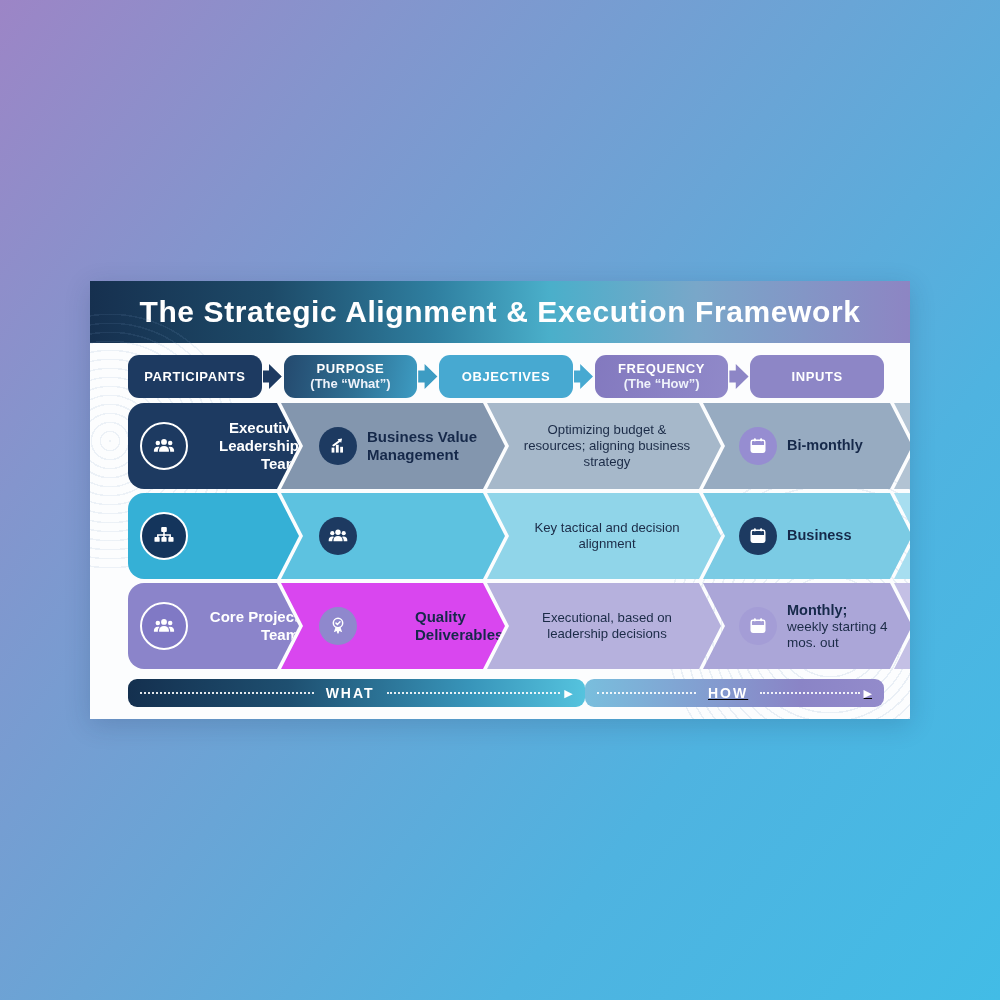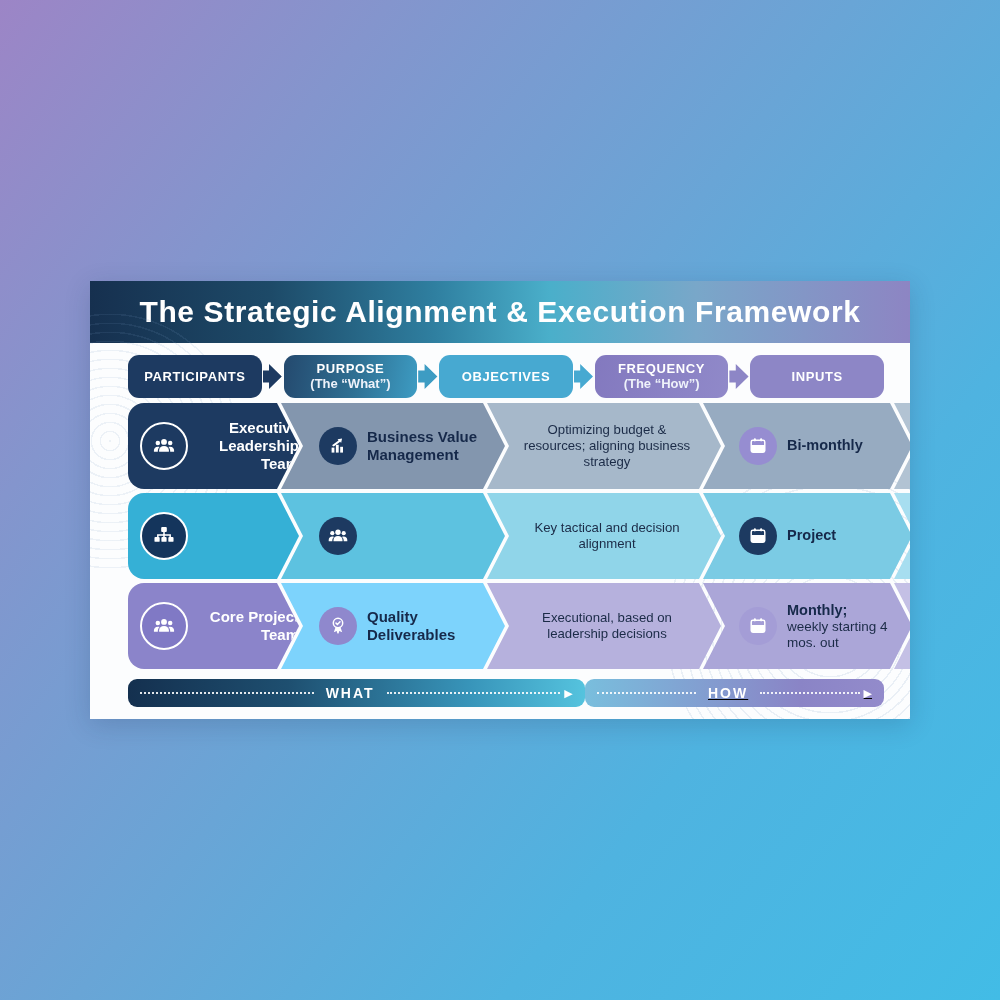--- a/index.html
+++ b/index.html
@@ -76,21 +76,21 @@
     justify-content:center;padding:0 10px 0 26px;text-align:center;
   }
   
   .c5{clip-path:polygon(0 0,100% 0,100% 100%,0 100%,22px 50%);}
 
   
   .r1c1{background:#1d3a61;} .r1c2{background:#8396ae;} .r1c3{background:#a6b8ca;}
   .r1c4{background:#97abc1;} .r1c5{background:#b2c3d3;}
   .r2c1{background:#35b0d6;} .r2c2{background:#5dc2e0;} .r2c3{background:#90d5e9;}
   .r2c4{background:#7bcbe4;} .r2c5{background:#a7def0;}
-  .r3c1{background:#8b84ca;} .r3c2{background:#7dd3fc;} .r3c3{background:#b6b1dd;}
+  .r3c1{background:#8b84ca;} .r3c2{background:#d946ef;gap:48px;} .r3c3{background:#b6b1dd;}
   .r3c4{background:#aba6d8;} .r3c5{background:#c4c0e5;}
 
   .ptext{font-size:15px;font-weight:700;line-height:1.18;}
   .light{color:#ffffff;text-align:right;}
   .dark{color:#16294a;}
   .body-text{font-size:13.2px;font-weight:400;color:#1b2b47;line-height:1.22;}
   .freq{display:flex;flex-direction:column;line-height:1.18;}
   .freq-primary{font-size:14.5px;font-weight:700;color:#16294a;}
   .freq-secondary{font-size:13.5px;font-weight:400;color:#1b2b47;}
   .freq-secondary:empty{display:none;}
@@ -242,21 +242,21 @@
         <div class="cell cmid c4 r2c4">
           <span class="badge solid bg-navy">
             <svg viewBox="0 0 24 24" width="22" height="22">
               <rect x="4.6" y="5.8" width="14.8" height="13" rx="1.8" fill="none" stroke="#fff" stroke-width="1.6"></rect>
               <path d="M4.6 11h14.8v6a1.8 1.8 0 0 1-1.8 1.8H6.4A1.8 1.8 0 0 1 4.6 17z" fill="#fff"></path>
               <rect x="7.4" y="3.6" width="2.4" height="3.4" rx="1.2" fill="#fff"></rect>
                 <rect x="14.2" y="3.6" width="2.4" height="3.4" rx="1.2" fill="#fff"></rect>
             </svg>
           </span>
           <div class="freq">
-            <span class="freq-primary">Project</span>
+            <span class="freq-primary">Business</span>
 
           </div>
         </div>
         <div class="cell c5 r2c5">
           
         </div>
       </div>
 
       <div class="row">
         <div class="cell c1 r3c1">

